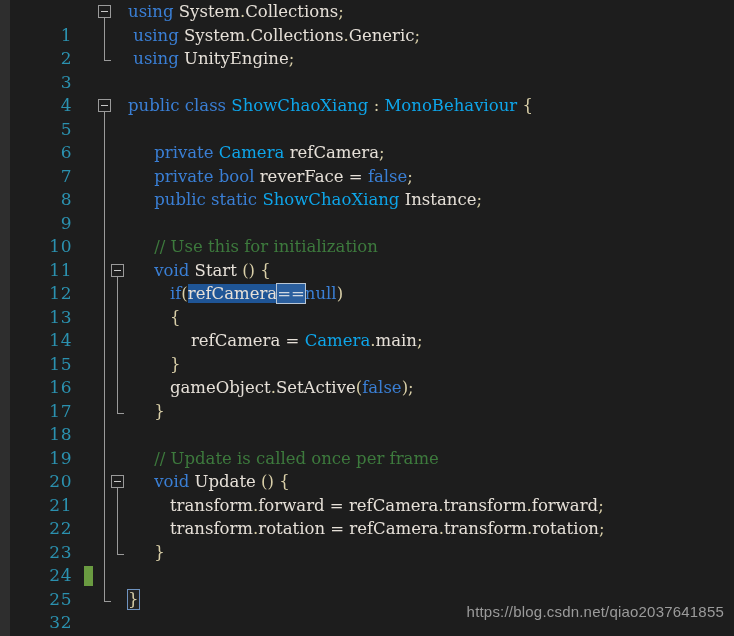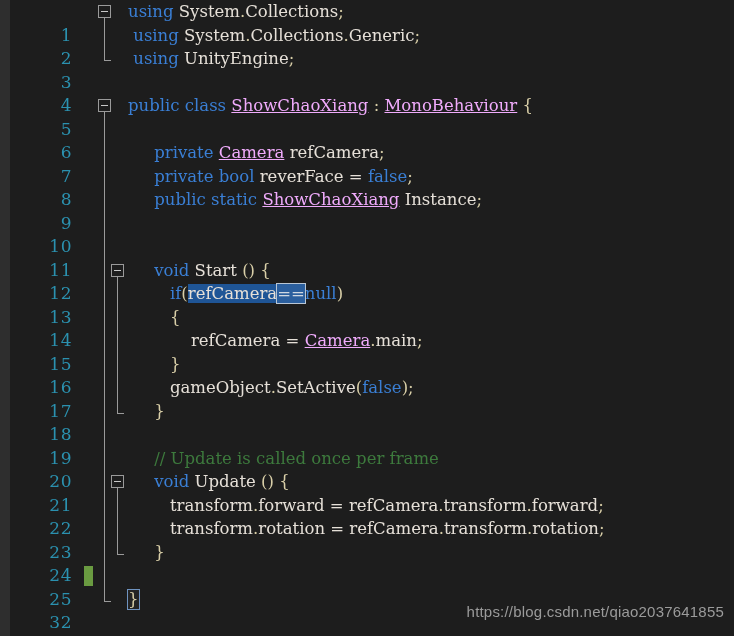--- a/index.html
+++ b/index.html
@@ -146,21 +146,21 @@
     left: 128px;
     top: 0;
     font-family: "DejaVu Serif", serif;
     font-size: 16.5px;
     color: #dcdcdc;
     white-space: pre;
   }
 
   
   .kw   { color: #3a7fd5; }
-  .type { color: #f0abfc; text-decoration: underline; }
+  .type { color: #0ea5e9; }
   .cmt  { color: #3d7a3d; }
   .id   { color: #e6e0d8; }
   .punc { color: #d9cfa8; }
   .brace{ color: #d9cfa8; }
   .op   { color: #e6e0d8; }
 
   
   .sel {
     background: #1f5596;
     color: #e6e0d8;
@@ -251,20 +251,21 @@
 
     <div class="row" style="top:211.5px;position:absolute;width:734px">
       <span class="lineno">10</span>
       <span class="fold-col"><span class="fold-line"></span></span>
       <span class="code-text"></span>
     </div>
 
     <div class="row" style="top:235px;position:absolute;width:734px">
       <span class="lineno">11</span>
       <span class="fold-col"><span class="fold-line"></span></span>
+      <span class="code-text cmt">     // Use this for initialization</span>
     </div>
 
     <div class="row" style="top:258.5px;position:absolute;width:734px">
       <span class="lineno">12</span>
       <span class="fold-col"><span class="fold-line"></span></span>
       <span class="fold-col" style="left:117px"><span class="fold-box" style="left:-6px"></span><span class="fold-line start" style="left:0px"></span></span>
       <span class="code-text">     <span class="kw">void</span> <span class="id">Start</span> <span class="punc">()</span> <span class="brace">{</span></span>
     </div>
 
     <div class="row" style="top:282px;position:absolute;width:734px">

